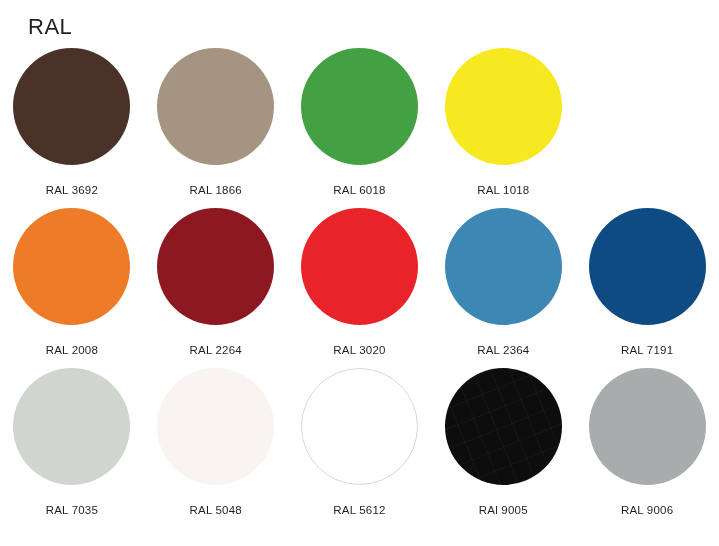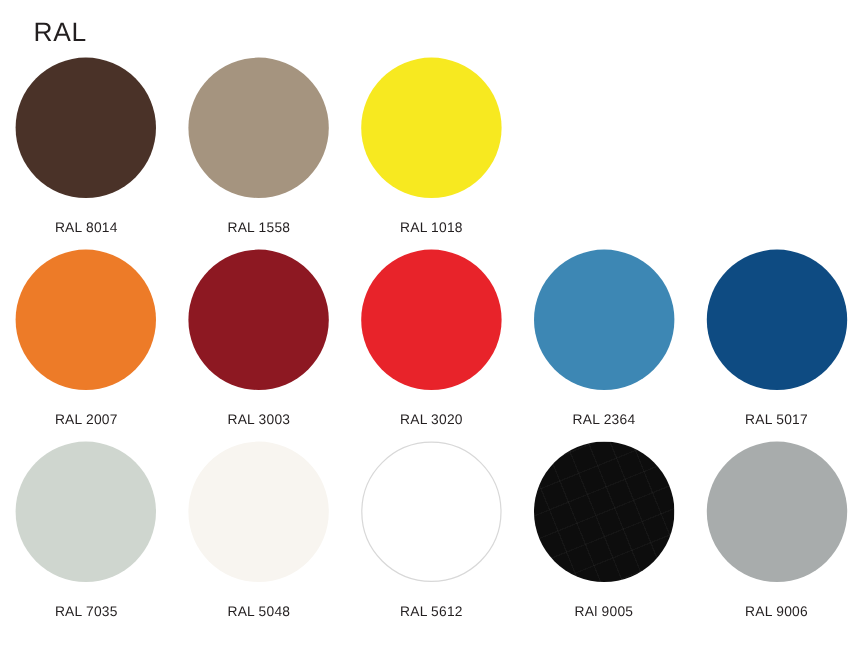--- a/index.html
+++ b/index.html
@@ -87,51 +87,55 @@
 <body>
 
 <div id="page">
 
   <div id="title">RAL</div>
 
   <div id="grid">
       <div class="swatch-row">
         <div class="swatch-cell">
           <div class="swatch-disc" style="background-color: rgb(74, 50, 40);"></div>
-          <div class="swatch-label">RAL 8014</div>
+          <div class="swatch-label">RAL 3692</div>
         </div>
         <div class="swatch-cell">
           <div class="swatch-disc" style="background-color: rgb(165, 148, 127);"></div>
-          <div class="swatch-label">RAL 1558</div>
+          <div class="swatch-label">RAL 1866</div>
+        </div>
+        <div class="swatch-cell">
+          <div class="swatch-disc" style="background-color: rgb(67, 160, 67);"></div>
+          <div class="swatch-label">RAL 6018</div>
         </div>
         <div class="swatch-cell">
           <div class="swatch-disc" style="background-color: rgb(247, 233, 32);"></div>
           <div class="swatch-label">RAL 1018</div>
         </div>
       </div>
       <div class="swatch-row">
         <div class="swatch-cell">
           <div class="swatch-disc" style="background-color: rgb(237, 123, 40);"></div>
-          <div class="swatch-label">RAL 2007</div>
+          <div class="swatch-label">RAL 2008</div>
         </div>
         <div class="swatch-cell">
           <div class="swatch-disc" style="background-color: rgb(141, 24, 34);"></div>
-          <div class="swatch-label">RAL 3003</div>
+          <div class="swatch-label">RAL 2264</div>
         </div>
         <div class="swatch-cell">
           <div class="swatch-disc" style="background-color: rgb(232, 35, 42);"></div>
           <div class="swatch-label">RAL 3020</div>
         </div>
         <div class="swatch-cell">
           <div class="swatch-disc" style="background-color: rgb(61, 135, 180);"></div>
           <div class="swatch-label">RAL 2364</div>
         </div>
         <div class="swatch-cell">
           <div class="swatch-disc" style="background-color: rgb(14, 75, 130);"></div>
-          <div class="swatch-label">RAL 5017</div>
+          <div class="swatch-label">RAL 7191</div>
         </div>
       </div>
       <div class="swatch-row">
         <div class="swatch-cell">
           <div class="swatch-disc" style="background-color: rgb(207, 214, 207);"></div>
           <div class="swatch-label">RAL 7035</div>
         </div>
         <div class="swatch-cell">
           <div class="swatch-disc" style="background-color: rgb(248, 245, 240);"></div>
           <div class="swatch-label">RAL 5048</div>

